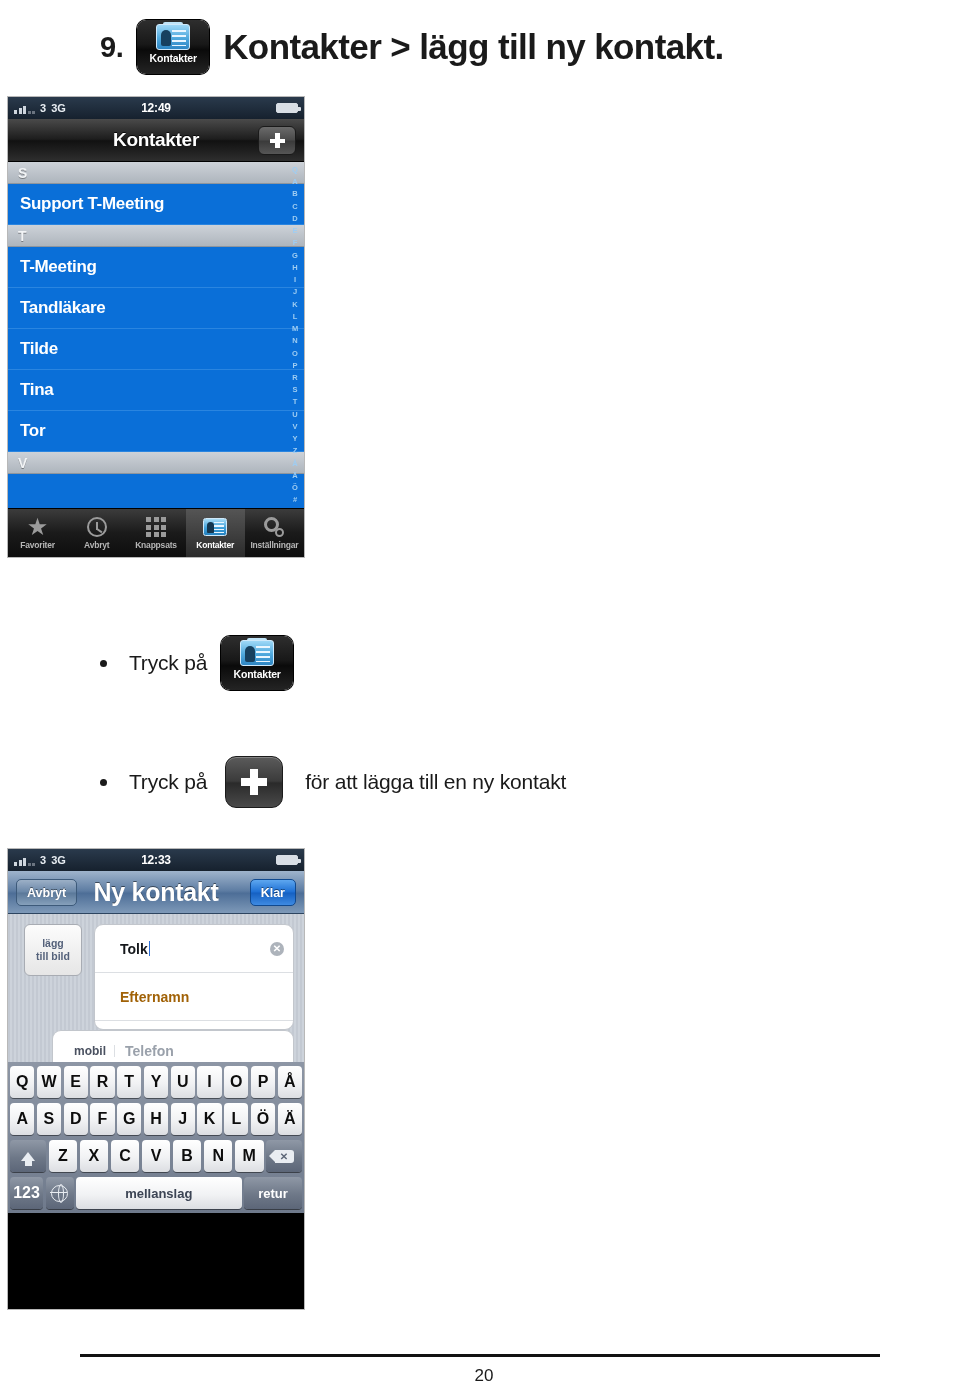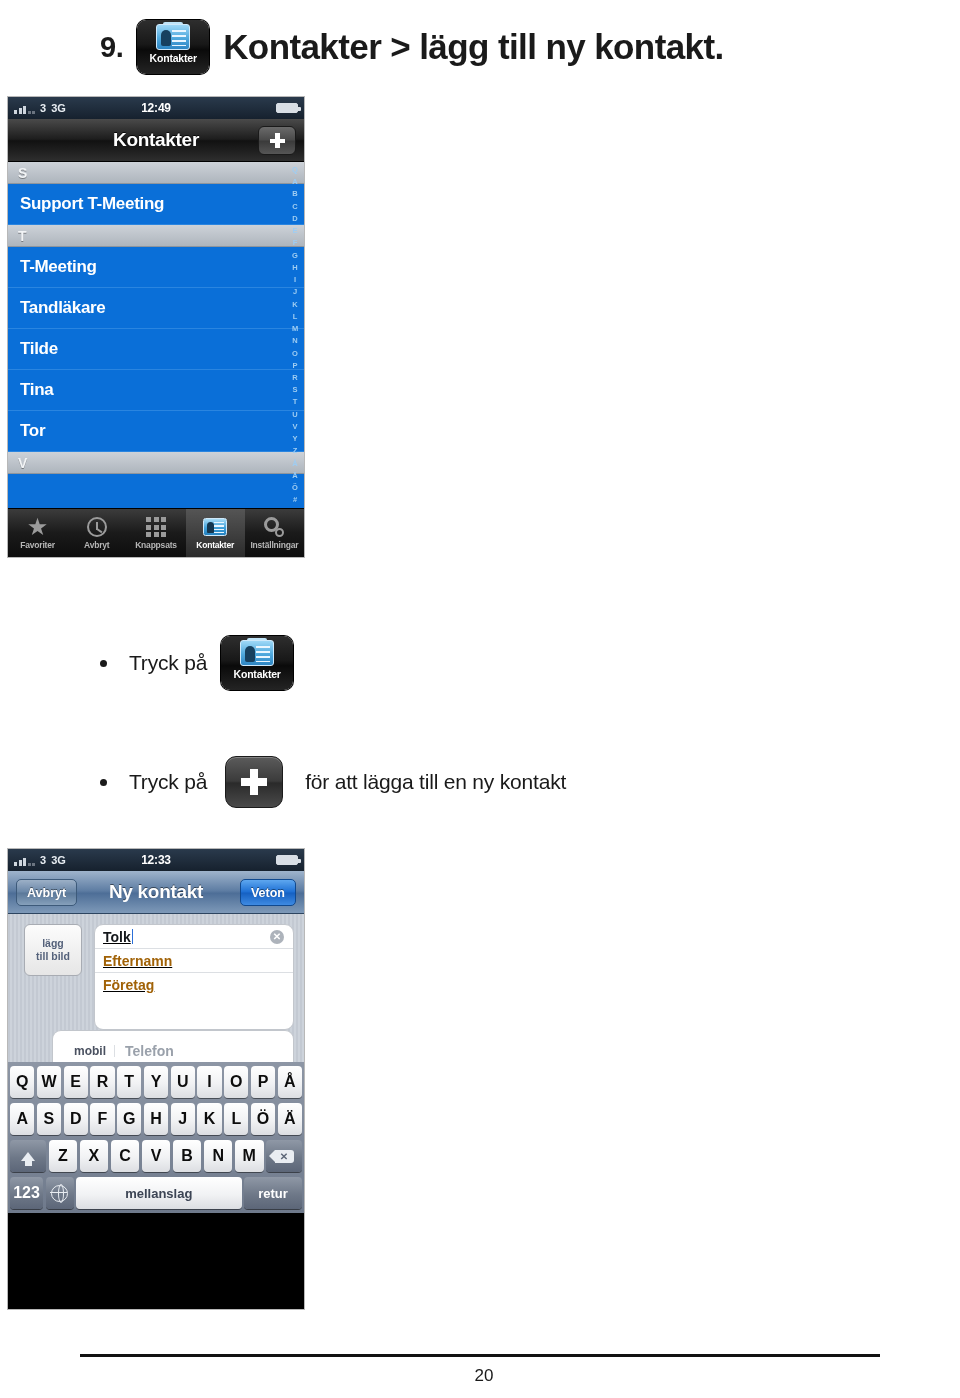--- a/index.html
+++ b/index.html
@@ -207,21 +207,21 @@
 
   
   .navbar-blue {
     height: 43px; position:relative;
     background: linear-gradient(180deg,#9fb4cc 0%, #5e7da3 47%, #4d6e97 53%, #7e99b8 100%);
     display:flex; align-items:center; justify-content:center;
     border-bottom:1px solid #2d4straight;
     border-bottom:1px solid #2d4560;
   }
   .navbar-blue .title {
-    font-size: 19px; font-weight:bold; color:#fff;
+    font-size: 25px; font-weight:bold; color:#fff;
     text-shadow: 0 -1px 0 rgba(0,0,0,.5); letter-spacing:-0.3px;text-align:center;
   }
   .nav-btn {
     position:absolute; top:8px; height:27px; border-radius:5px;
     display:flex; align-items:center; justify-content:center;
     padding: 0 10px; font-size:12.5px; font-weight:bold; color:#fff;
     text-shadow: 0 -1px 0 rgba(0,0,0,.45);
   }
   .nav-btn.cancel {
     left:8px;
@@ -244,22 +244,22 @@
     border:1px solid #a8acb3;
     display:flex; flex-direction:column; align-items:center; justify-content:center;
     font-size:10.5px; font-weight:bold; color:#54617a; line-height:1.25;
     text-align:center;
   }
   .fields {
     flex:1; border-radius:9px; background:#fff; overflow:hidden;
     border:1px solid #c2c6cc; height: 106px;
   }
   .field {
-    height: 24px; display:flex; align-items:center; padding: 0 8px;
-    border-bottom:1px solid #dcdfe3; position:relative;text-decoration:underline;
+    height: 48px; display:flex; align-items:center; padding: 0 25px;
+    border-bottom:1px solid #dcdfe3; position:relative;
   }
   .field:last-child { border-bottom:none; }
   .field .val { font-size:14px; font-weight:bold; color:#15181c; }
   .field .ph { font-size:14px; color:#a16207; font-weight:bold; }
   .caret {
     display:inline-block; width:1.5px; height:15px; background:#2b6fd8; margin-left:1px;
   }
   .clearbtn {
     position:absolute; right:9px; top:50%; transform:translateY(-50%);
     width:14px;height:14px;border-radius:50%;background:#adb3bb;
@@ -507,21 +507,21 @@
         <span class="sb-text">3</span>
         <span class="sb-text">3G</span>
       </div>
       <div class="sb-time">12:33</div>
       <div class="sb-batt"></div>
     </div>
 
     <div class="navbar-blue">
       <span class="nav-btn cancel">Avbryt</span>
       <span class="title">Ny kontakt</span>
-      <span class="nav-btn done">Veton</span>
+      <span class="nav-btn done">Klar</span>
     </div>
 
     <div class="form-area">
       <div class="photo-box">
         <span>lägg</span>
         <span>till bild</span>
       </div>
       <div class="fields">
         <div class="field">
           <span class="val">Tolk</span>

